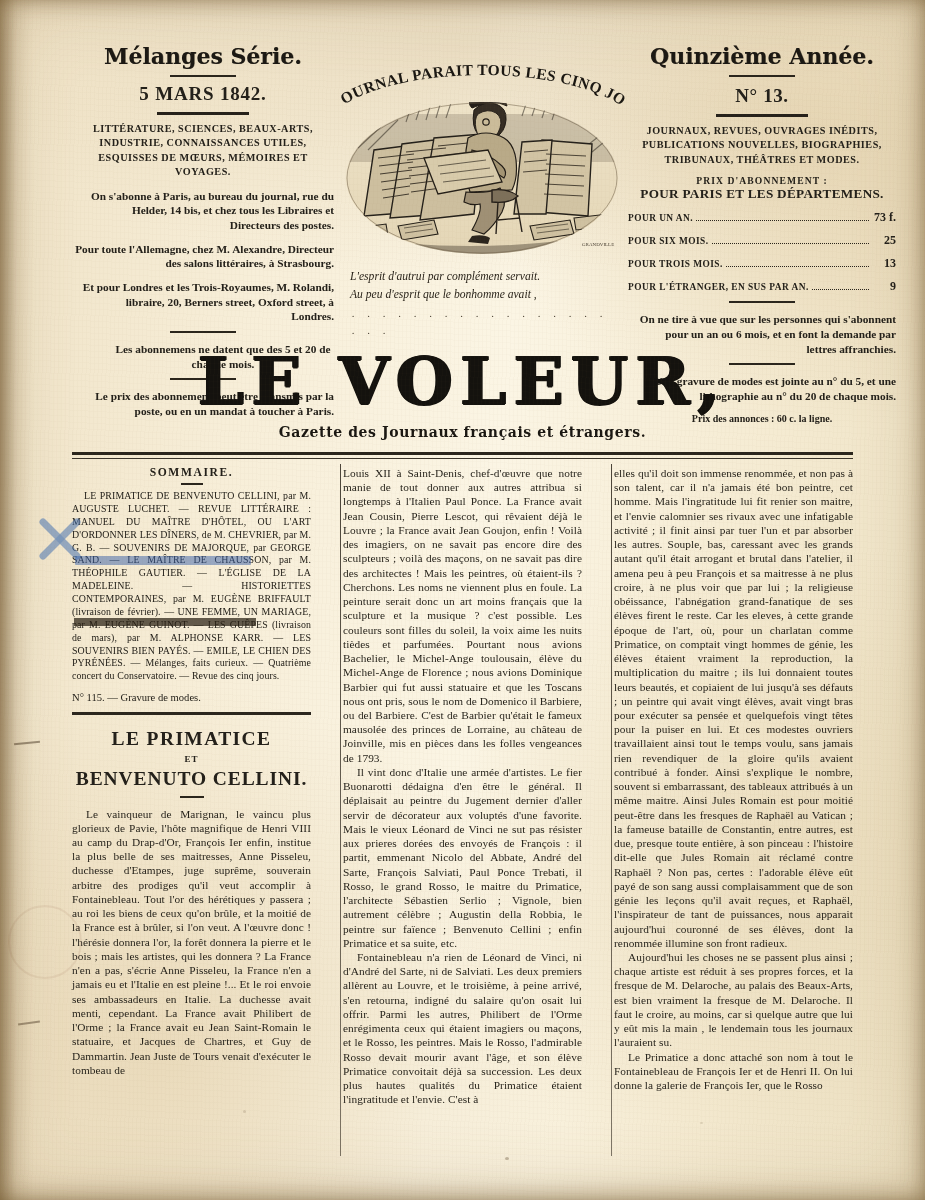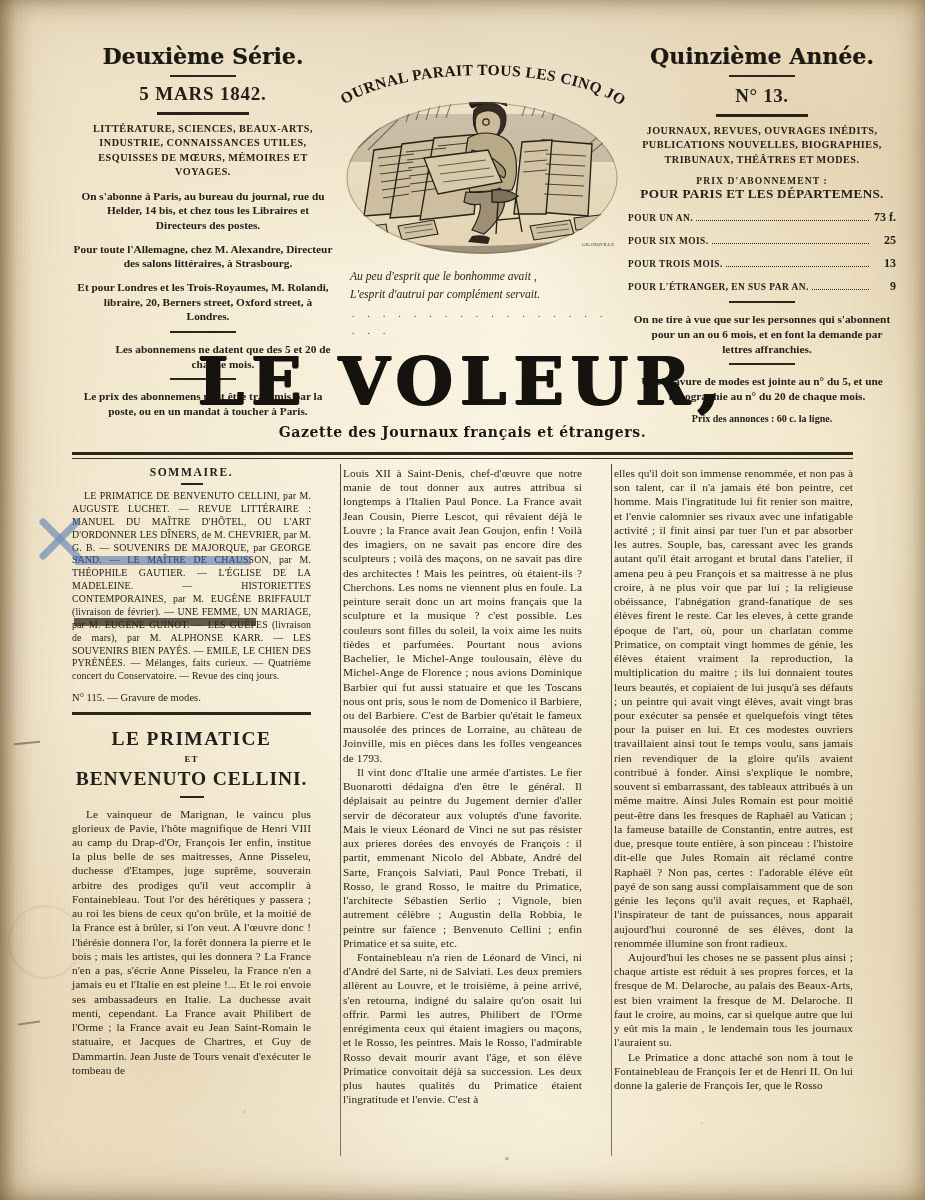--- a/index.html
+++ b/index.html
@@ -32,21 +32,21 @@
   .serie{font-size:22px;line-height:1.1;color:#1b1813;
     font-family:"DejaVu Serif",serif;font-weight:bold;
     text-shadow:.4px .3px 0 rgba(40,30,15,.5);}
   .rule-s{width:66px;height:2px;background:#2a251c;margin:7px auto 6px;}
   .rule-m{width:92px;height:2.6px;background:#26211a;margin:7px auto 7px;}
   .datebig{font-size:19px;font-weight:bold;letter-spacing:.8px;
     font-family:"Liberation Serif",serif;}
   .numbig{font-size:19px;font-weight:bold;letter-spacing:.6px;margin-top:8px;}
   .smcaps{font-size:10.2px;line-height:1.42;font-weight:bold;letter-spacing:.5px;
     text-transform:uppercase;text-align:center;}
-  .blk{font-size:11.3px;line-height:1.30;font-weight:bold;text-align:center;margin-top:9px;}
+  .blk{font-size:11.3px;line-height:1.30;font-weight:bold;text-align:right;margin-top:9px;}
   .blk.ind{text-indent:0;padding-left:10px;text-indent:-10px;}
   .blk.ctr{text-align:center;padding-left:0;text-indent:0;margin-left:40px;}
   .price-hd{font-size:9.6px;font-weight:bold;letter-spacing:1.1px;margin-top:8px;}
   .price-main{font-size:13.2px;font-weight:bold;letter-spacing:.3px;margin-top:0;}
   .prow{display:flex;align-items:baseline;font-size:9.4px;font-weight:bold;
     letter-spacing:.45px;text-transform:uppercase;margin-top:8px;}
   .prow .lab{white-space:nowrap;}
   .prow .dots{flex:1;border-bottom:1.6px dotted #2a251c;margin:0 3px 3px;}
   .prow .val{font-size:12px;letter-spacing:0;text-transform:none;min-width:24px;text-align:right;}
   .ann{font-size:10px;font-weight:bold;text-align:center;margin-top:9px;}
@@ -107,21 +107,21 @@
   .fleck{position:absolute;background:rgba(90,70,44,.35);border-radius:50%;}
 </style>
 </head>
 <body>
 
 <div class="page">
 
   <div class="masthead">
 
     <div class="mh-col mh-left">
-      <div class="serie">Deuxième Série.</div>
+      <div class="serie">Mélanges Série.</div>
       <div class="rule-s"></div>
       <div class="datebig">5 MARS 1842.</div>
       <div class="rule-m"></div>
       <div class="smcaps">Littérature, sciences, beaux-arts, industrie, connaissances utiles, esquisses de mœurs, mémoires et voyages.</div>
       <div class="blk ind">On s'abonne à Paris, au bureau du journal, rue du Helder, 14 bis, et chez tous les Libraires et Directeurs des postes.</div>
       <div class="blk ind">Pour toute l'Allemagne, chez M. Alexandre, Directeur des salons littéraires, à Strasbourg.</div>
       <div class="blk ind">Et pour Londres et les Trois-Royaumes, M. Rolandi, libraire, 20, Berners street, Oxford street, à Londres.</div>
       <div class="rule-s"></div>
       <div class="blk ctr">Les abonnemens ne datent que des 5 et 20 de chaque mois.</div>
       <div class="rule-s"></div>
@@ -255,22 +255,22 @@
             <path d="M191,147 L223,143"></path>
         </g>
 
         <path d="M0,150 q136,22 272,-4 L272,168 L0,168 Z" fill="#4a4034" opacity=".45"></path>
       </g>
       <ellipse cx="136" cy="92" rx="135" ry="75" fill="none" stroke="#6b5c46" stroke-width="1" opacity=".5"></ellipse>
       <text x="236" y="160" font-family="Liberation Serif, serif" font-size="5" fill="#4a4034">GRANDVILLE</text>
     </svg>
 
     <div class="verse">
+      <div>L'esprit d'autrui par complément servait.</div>
       <div>Au peu d'esprit que le bonhomme avait ,</div>
-      <div>L'esprit d'autrui par complément servait.</div>
       <span class="dots">. . . . . . . . . . . . . . . . . . . .</span>
     </div>
 
     <div class="mh-col mh-right">
       <div class="serie">Quinzième Année.</div>
       <div class="rule-s"></div>
       <div class="numbig">N° 13.</div>
       <div class="rule-m"></div>
       <div class="smcaps">Journaux, revues, ouvrages inédits, publications nouvelles, biographies, tribunaux, théâtres et modes.</div>
       <div class="price-hd">PRIX D'ABONNEMENT :</div>

